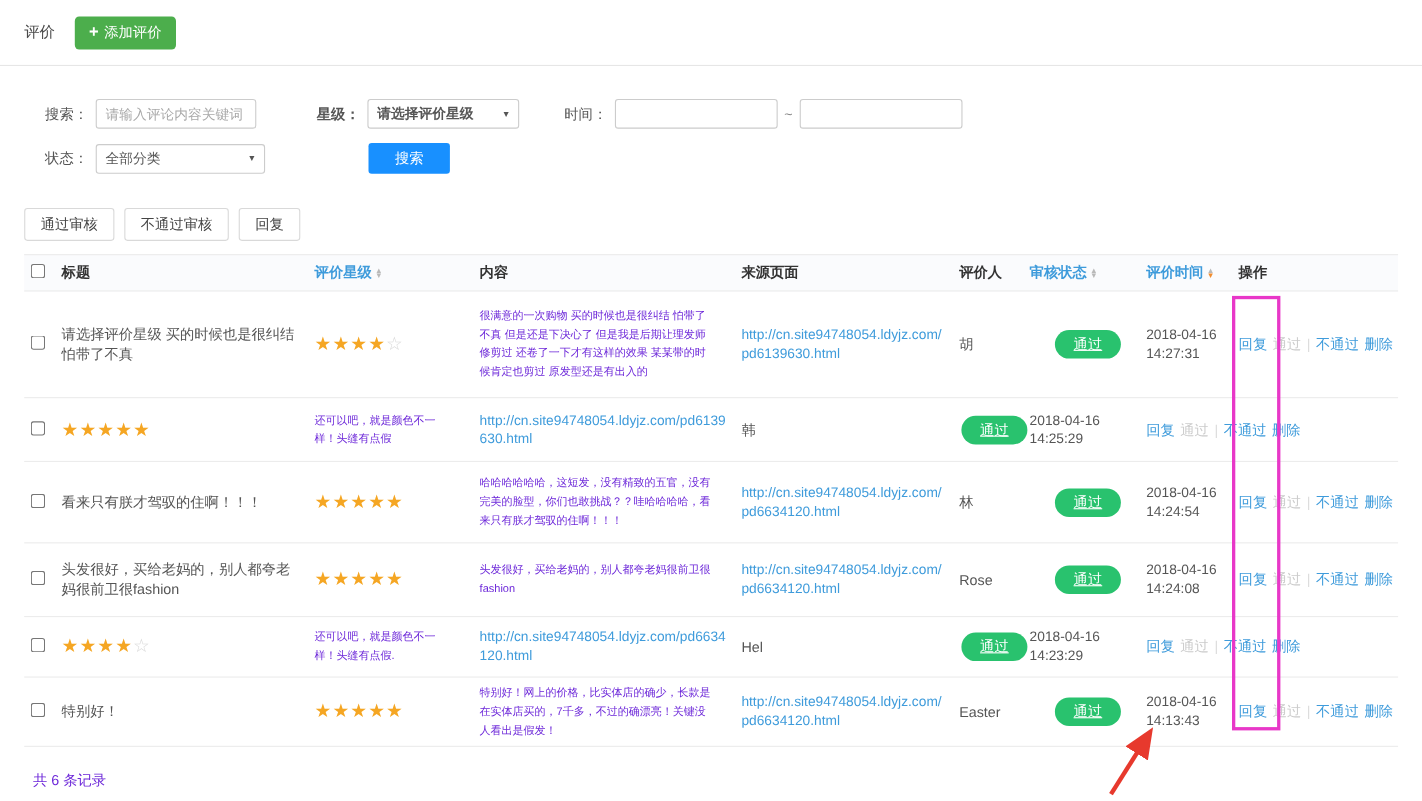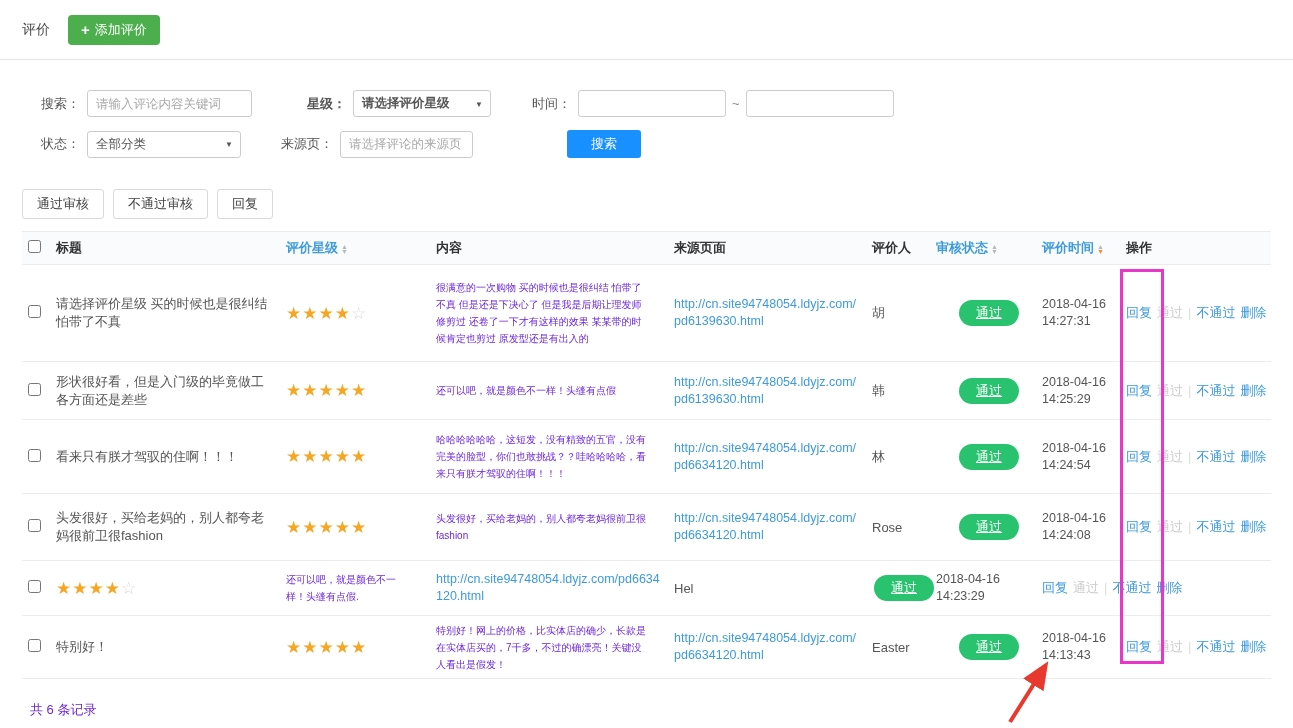--- a/index.html
+++ b/index.html
@@ -11,21 +11,21 @@
   .btn-add { margin-left:18px; background:#4cae4c; color:#fff; border:none; border-radius:4px; height:30px; padding:0 13px; font-size:13px; cursor:pointer; display:inline-flex; align-items:center; gap:5px; font-family:inherit; }
   .btn-add .plus { font-size:15px; font-weight:bold; }
 
   
   .filter-panel { padding:30px 22px 16px 22px; }
   .filter-row { display:flex; align-items:center; margin-bottom:13px; padding-left:16px; }
   .fgroup { display:flex; align-items:center; }
   .flabel { font-size:13px; color:#555; margin-right:7px; min-width:42px; text-align:right; white-space:nowrap; }
   .tinput { height:27px; border:1px solid #ccc; border-radius:3px; padding:0 8px; font-size:12.5px; color:#555; font-family:inherit; background:#fff; }
   .tinput::placeholder { color:#a9a9a9; }
-  .w-search { width:165px; }
+  .w-search { width:146px; }
   .w-source { width:133px; }
   .w-time { width:148px; }
   .fake-select { position:relative; height:27px; border:1px solid #ccc; border-radius:3px; background:#fff; display:flex; align-items:center; padding:0 24px 0 8px; font-size:12.5px; color:#555; cursor:pointer; }
   .fake-select .caret { position:absolute; right:7px; top:50%; transform:translateY(-50%); font-size:8px; color:#555; }
   .w-star { width:138px; }
   .w-status { width:154px; }
   .g-star { margin-left:52px;font-weight:bold; }
   .g-time { margin-left:38px; }
   .g-source { margin-left:40px; }
   .tilde { margin:0 6px; color:#888; font-size:13px; }
@@ -100,24 +100,20 @@
     </div>
   </div>
   <div class="filter-row">
     <div class="fgroup">
       <span class="flabel">状态：</span>
       <div class="fake-select w-status">
         <span>全部分类</span>
         <span class="caret">▼</span>
       </div>
     </div>
-    <div class="fgroup g-source">
-      <span class="flabel">来源页：</span>
-      <input class="tinput w-source" placeholder="请选择评论的来源页" style="">
-    </div>
     <button class="btn-search">搜索</button>
   </div>
 </div>
 
 <div class="bulk-row">
   <button class="btn-plain">通过审核</button>
   <button class="btn-plain">不通过审核</button>
   <button class="btn-plain">回复</button>
 </div>
 
@@ -151,21 +147,20 @@
     <div class="cell c-content">很满意的一次购物 买的时候也是很纠结 怕带了不真 但是还是下决心了 但是我是后期让理发师修剪过 还卷了一下才有这样的效果 某某带的时候肯定也剪过 原发型还是有出入的</div>
     <div class="cell c-url">http://cn.site94748054.ldyjz.com/pd6139630.html</div>
     <div class="cell c-reviewer">胡</div>
     <div class="cell c-status"><span class="badge">通过</span></div>
     <div class="cell c-time">2018-04-16 14:27:31</div>
     <div class="cell c-ops"><span class="op-link">回复</span><span class="op-disabled">通过</span><span class="op-sep">|</span><span class="op-link">不通过</span><span class="op-link">删除</span></div>
   </div>
 
   <div class="trow r2">
     <div class="cell"><input type="checkbox" class="cb" style=""></div>
-    <div class="cell c-title">形状很好看，但是入门级的毕竟做工各方面还是差些</div>
     <div class="cell c-stars"><span class="star-f">★★★★★</span><span class="star-e"></span></div>
     <div class="cell c-content">还可以吧，就是颜色不一样！头缝有点假</div>
     <div class="cell c-url">http://cn.site94748054.ldyjz.com/pd6139630.html</div>
     <div class="cell c-reviewer">韩</div>
     <div class="cell c-status"><span class="badge">通过</span></div>
     <div class="cell c-time">2018-04-16 14:25:29</div>
     <div class="cell c-ops"><span class="op-link">回复</span><span class="op-disabled">通过</span><span class="op-sep">|</span><span class="op-link">不通过</span><span class="op-link">删除</span></div>
   </div>
 
   <div class="trow r3">

